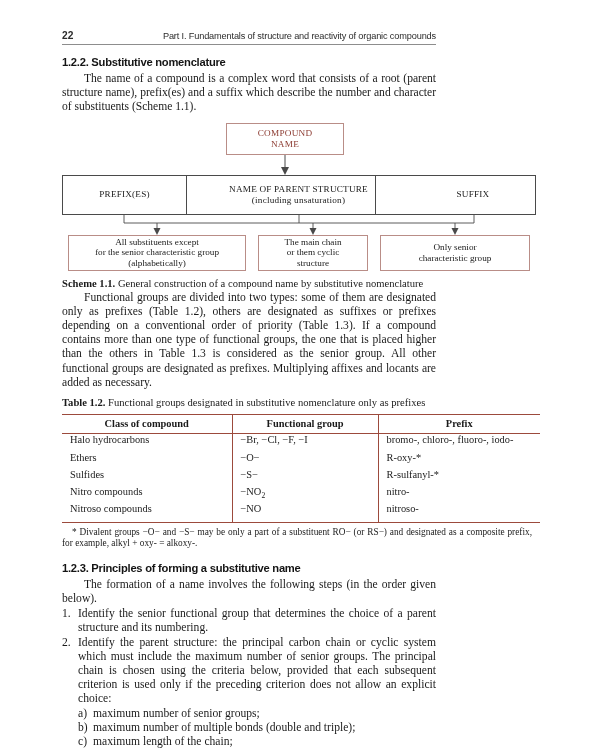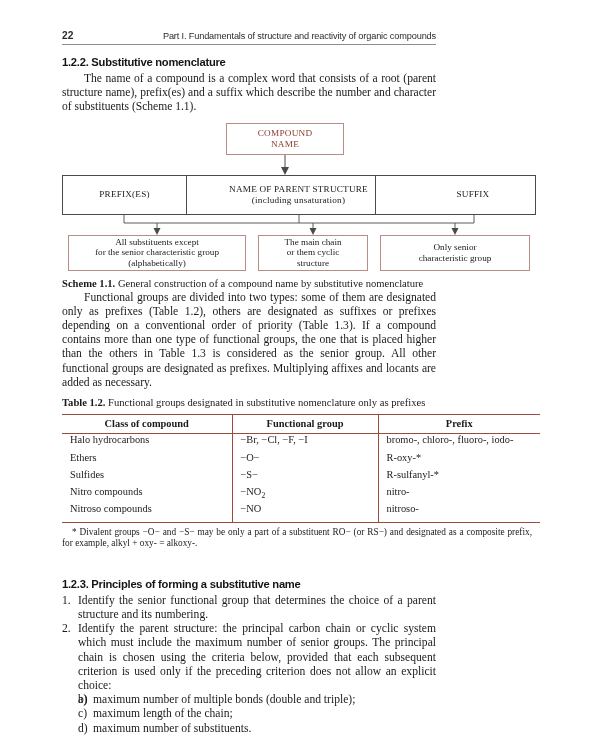--- a/index.html
+++ b/index.html
@@ -48,21 +48,21 @@
 
   
   h2.sec {
     font-family: "Liberation Sans", "DejaVu Sans", sans-serif;
     font-size: 11.2px;
     font-weight: bold;
     margin: 11px 0 4px 0;
     letter-spacing: -0.25px;
     color: #141414;
   }
-  h2.sec.second { margin-top: 28px; }
+  h2.sec.second { margin-top: 12px; }
 
   
   p.body {
     font-size: 11.6px;
     line-height: 14.2px;
     text-align: justify;
     margin: 0;
     text-indent: 22px;
     letter-spacing: -0.02px;
   }
@@ -350,35 +350,37 @@
         <td>Nitroso compounds</td>
         <td class="center-ish"><span>−NO</span><sub></sub></td>
         <td>nitroso-</td>
       </tr>
     </tbody>
   </table>
 
   <p class="footnote">* Divalent groups −O− and −S− may be only a part of a substituent RO− (or RS−) and designated as a composite prefix, for example, alkyl + oxy- = alkoxy-.</p>
 
   <h2 class="sec second">1.2.3. Principles of forming a substitutive name</h2>
+  <p class="body">The formation of a name involves the following steps (in the order given below).</p>
 
   <ol class="steps">
     <li>
       <span class="num">1.</span>
       <span>Identify the senior functional group that determines the choice of a parent structure and its numbering.</span>
     </li>
     <li>
       <span class="num">2.</span>
       <span>Identify the parent structure: the principal carbon chain or cyclic system which must include the maximum number of senior groups. The principal chain is chosen using the criteria below, provided that each subsequent criterion is used only if the preceding criterion does not allow an explicit choice:</span>
     </li>
   </ol>
 
   <ul class="alpha">
     <li>
       <span class="lab">a)</span>
+      <span>maximum number of senior groups;</span>
     </li>
     <li>
       <span class="lab">b)</span>
       <span>maximum number of multiple bonds (double and triple);</span>
     </li>
     <li>
       <span class="lab">c)</span>
       <span>maximum length of the chain;</span>
     </li>
     <li>

